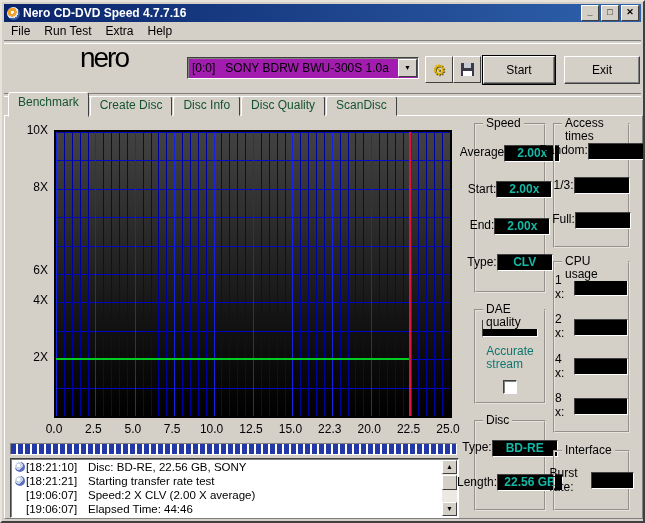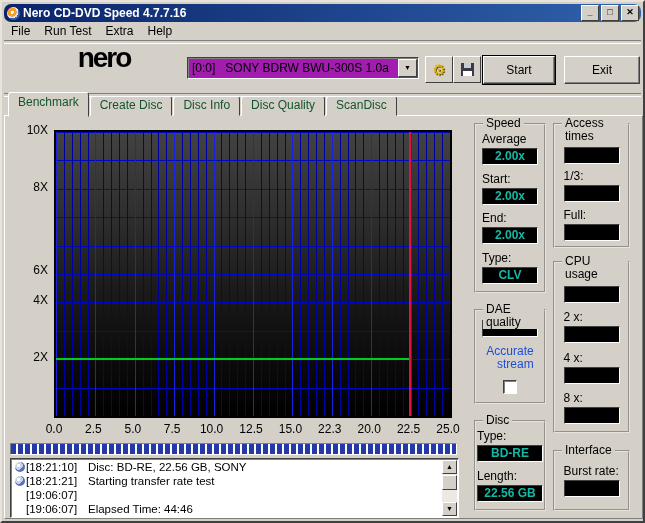--- a/index.html
+++ b/index.html
@@ -1,32 +1,32 @@
 <!DOCTYPE html>
 <html><head>
 <meta charset="utf-8">
 <style>
   html,body{margin:0;padding:0;background:#808080;font-family:"Liberation Sans",sans-serif;}
   #window{position:relative;width:645px;height:523px;background:#d4d0c8;box-sizing:border-box;
     border:2px solid;border-color:#e8e4dc #404040 #404040 #e8e4dc;overflow:hidden;}
   
   #titlebar{position:absolute;left:2px;top:2px;right:2px;height:18px;
-    background:linear-gradient(to right,#0a246a,#2f62ac);display:flex;align-items:center;padding:0 2px;border-radius:7px;}
+    background:linear-gradient(to right,#0a246a,#2f62ac);display:flex;align-items:center;padding:0 2px;}
   #app-icon{width:13px;height:13px;border-radius:50%;margin:0 3px 0 1px;
     background:radial-gradient(circle at 40% 40%,#fff 0 14%,#f4a12c 15% 40%,#dfe6f0 41% 55%,#3a62a8 56% 80%,#27406e 100%);}
   #title-text{color:#fff;font-weight:bold;font-size:12px;flex:1;letter-spacing:0;}
   .tb-btn{width:16px;height:14px;background:#d4d0c8;border:1px solid;border-color:#fff #404040 #404040 #fff;
     font-size:9px;line-height:12px;text-align:center;font-weight:bold;margin-left:2px;color:#000;}
   
   #menubar{position:absolute;left:2px;top:20px;right:2px;height:18px;display:flex;align-items:center;background:#d4d0c8;}
   .menu-item{padding:2px 7px;font-size:12px;color:#000;}
   .hsep{position:absolute;left:2px;right:2px;height:2px;border-top:1px solid #808080;border-bottom:1px solid #fff;}
   
   #logo{position:absolute;left:22px;top:45px;width:160px;text-align:center;color:#000;}
-  #logo .brand{font-size:28px;font-weight:bold;letter-spacing:-2px;line-height:22px;}
+  #logo .brand{font-size:28px;font-weight:normal;letter-spacing:-2px;line-height:22px;}
   #logo .sub{font-size:13px;font-weight:bold;font-style:italic;letter-spacing:1px;line-height:14px;}
   #combo{position:absolute;left:185px;top:55px;width:230px;height:20px;background:#a21caf;
     border:1px solid;border-color:#404040 #fff #fff #404040;box-shadow:inset 1px 1px 0 #808080;display:flex;align-items:center;}
   #combo .combo-text{flex:1;font-size:12px;padding-left:4px;white-space:pre;overflow:hidden;}
   #combo .combo-arrow{width:17px;height:16px;margin-right:1px;background:#d4d0c8;border:1px solid;
     border-color:#fff #404040 #404040 #fff;font-size:7px;text-align:center;line-height:15px;color:#000;}
   .toolbtn{position:absolute;top:54px;width:26px;height:25px;background:#d4d0c8;border:1px solid;
     border-color:#fff #404040 #404040 #fff;display:flex;align-items:center;justify-content:center;}
   #btn-options{left:423px;}
   #btn-save{left:451px;}
@@ -74,32 +74,32 @@
   .scroll-btn{position:absolute;left:0;width:15px;height:14px;background:#d4d0c8;border:1px solid;
     border-color:#fff #404040 #404040 #fff;box-sizing:border-box;font-size:7px;text-align:center;line-height:12px;color:#000;}
   #scroll-up{top:0;}
   #scroll-down{bottom:0;}
   #scroll-thumb{position:absolute;left:0;top:15px;width:15px;height:15px;background:#d4d0c8;border:1px solid;
     border-color:#fff #404040 #404040 #fff;box-sizing:border-box;}
   
   .group{position:absolute;border:2px groove #e8e4dc;box-sizing:border-box;
     display:flex;flex-direction:column;justify-content:space-evenly;align-items:center;}
   .group-title{position:absolute;top:-8px;left:7px;background:#d4d0c8;padding:0 3px;font-size:12px;color:#000;line-height:13px;}
-  .field{display:flex;flex-direction:column;}
+  .field{display:flex;flex-direction:row;align-items:center;}
   .field-label{font-size:12px;color:#000;margin-bottom:2px;}
   .vbox{width:54px;height:15px;background:#000;border:1px solid;border-color:#404040 #fff #fff #404040;
     color:#14b8a6;font-size:12px;font-weight:bold;text-align:center;line-height:15px;letter-spacing:0;}
   .vbox.wide{width:64px;}
   #group-speed{left:472px;top:121px;width:72px;height:170px;}
   #group-access{left:551px;top:121px;width:77px;height:125px;}
   #group-dae{left:472px;top:307px;width:72px;height:95px;}
   #group-cpu{left:551px;top:259px;width:77px;height:172px;}
   #group-disc{left:472px;top:418px;width:72px;height:91px;}
   #group-interface{left:551px;top:448px;width:77px;height:61px;}
-  .two-line-label{font-size:12px;text-align:right;line-height:13px;color:#1d4ed8;}
+  .two-line-label{font-size:12px;text-align:left;line-height:13px;color:#0f766e;}
   .checkbox{width:12px;height:12px;background:#fff;border:1px solid;border-color:#404040 #fff #fff #404040;
     box-shadow:inset 1px 1px 0 #808080;}
 </style>
 </head>
 <body>
 
 <div id="window">
 
   <div id="titlebar">
     <div id="app-icon"></div>
@@ -175,21 +175,21 @@
   </div>
 
   <div id="progress">
     <div class="fill" id="progress-fill" style="width: 100%;"></div>
   </div>
 
   <div id="log">
     <div id="log-list">
         <div class="log-row"><span class="log-icon-cell"><span class="disc-icon"></span></span><span class="log-time">[18:21:10]</span><span class="log-text">Disc: BD-RE, 22.56 GB, SONY</span></div>
         <div class="log-row"><span class="log-icon-cell"><span class="disc-icon"></span></span><span class="log-time">[18:21:21]</span><span class="log-text">Starting transfer rate test</span></div>
-        <div class="log-row"><span class="log-icon-cell"></span><span class="log-time">[19:06:07]</span></div>
+        <div class="log-row"><span class="log-icon-cell"></span><span class="log-time">[19:06:07]</span><span class="log-text">Speed:2 X CLV (2.00 X average)</span></div>
         <div class="log-row"><span class="log-icon-cell"></span><span class="log-time">[19:06:07]</span><span class="log-text">Elapsed Time: 44:46</span></div>
       </div>
     <div id="log-scroll">
       <div id="scroll-up" class="scroll-btn">▲</div>
       <div id="scroll-thumb"></div>
       <div id="scroll-down" class="scroll-btn">▼</div>
     </div>
   </div>
 
   <div id="group-speed" class="group">

